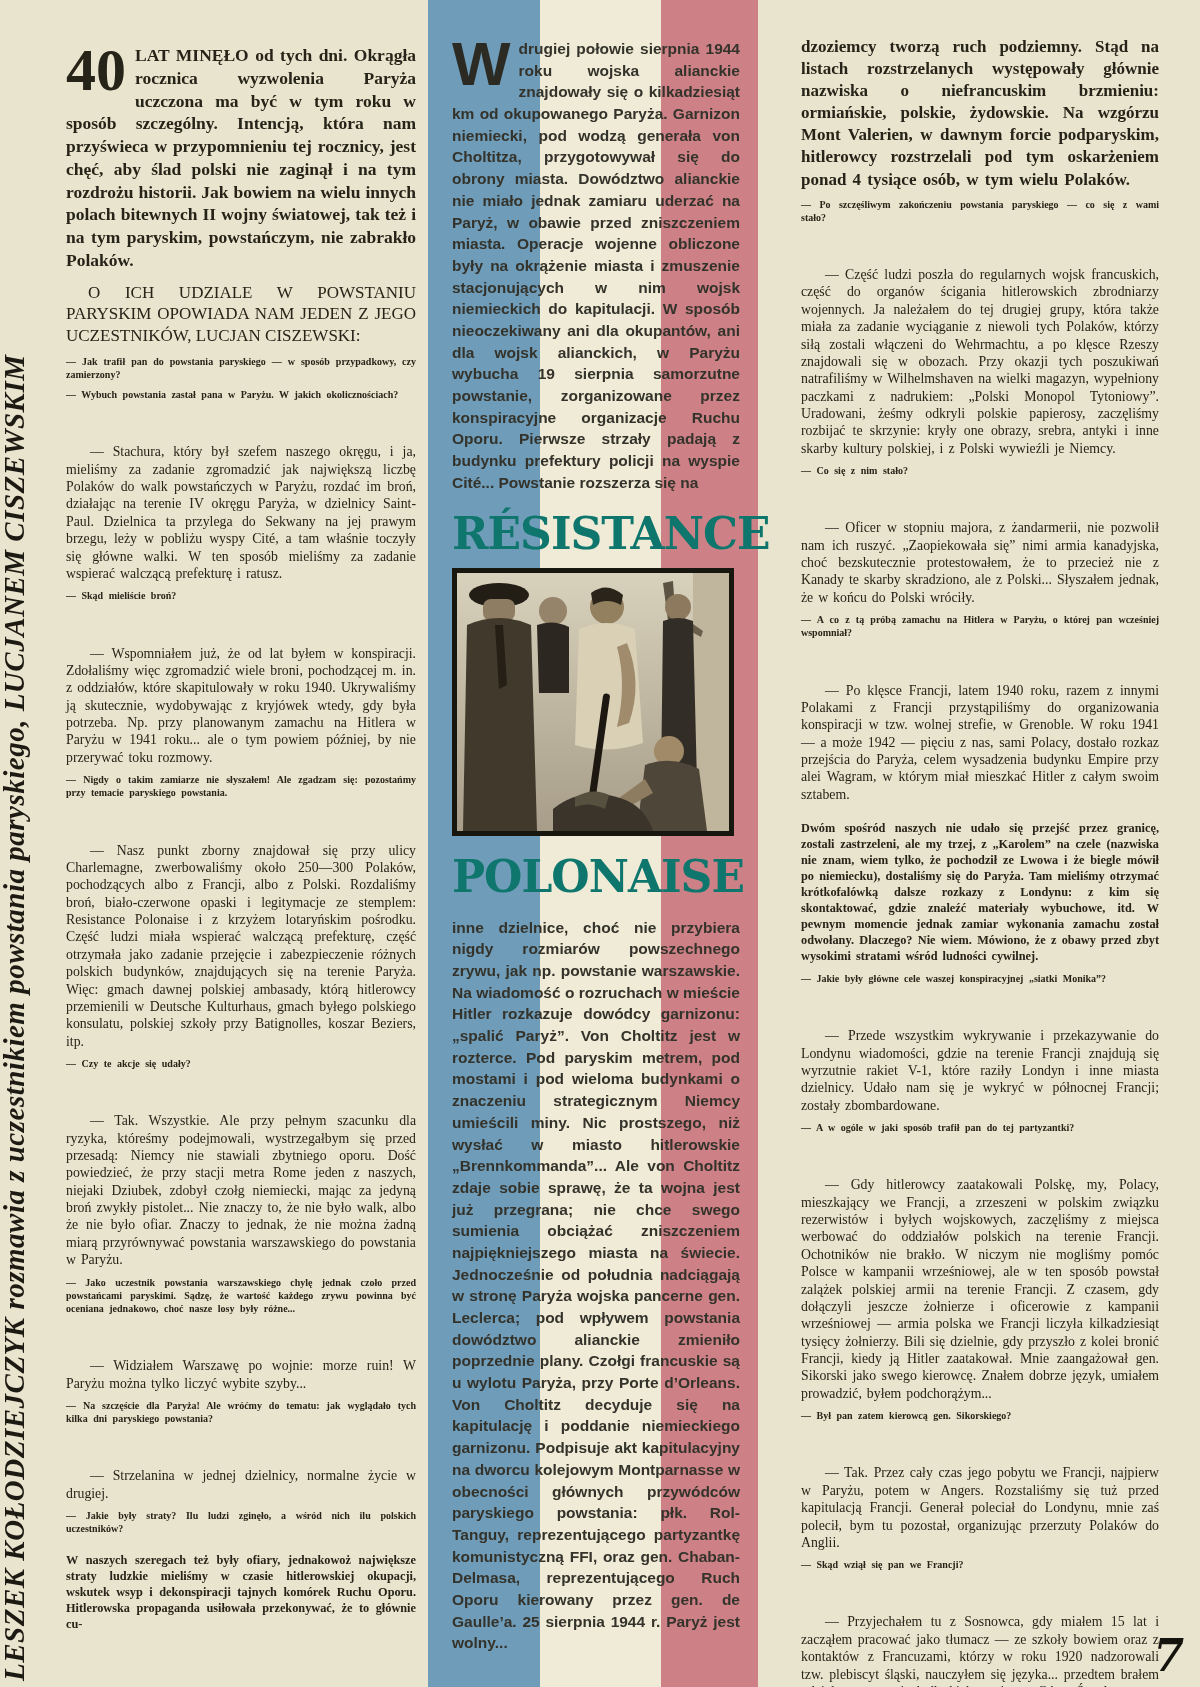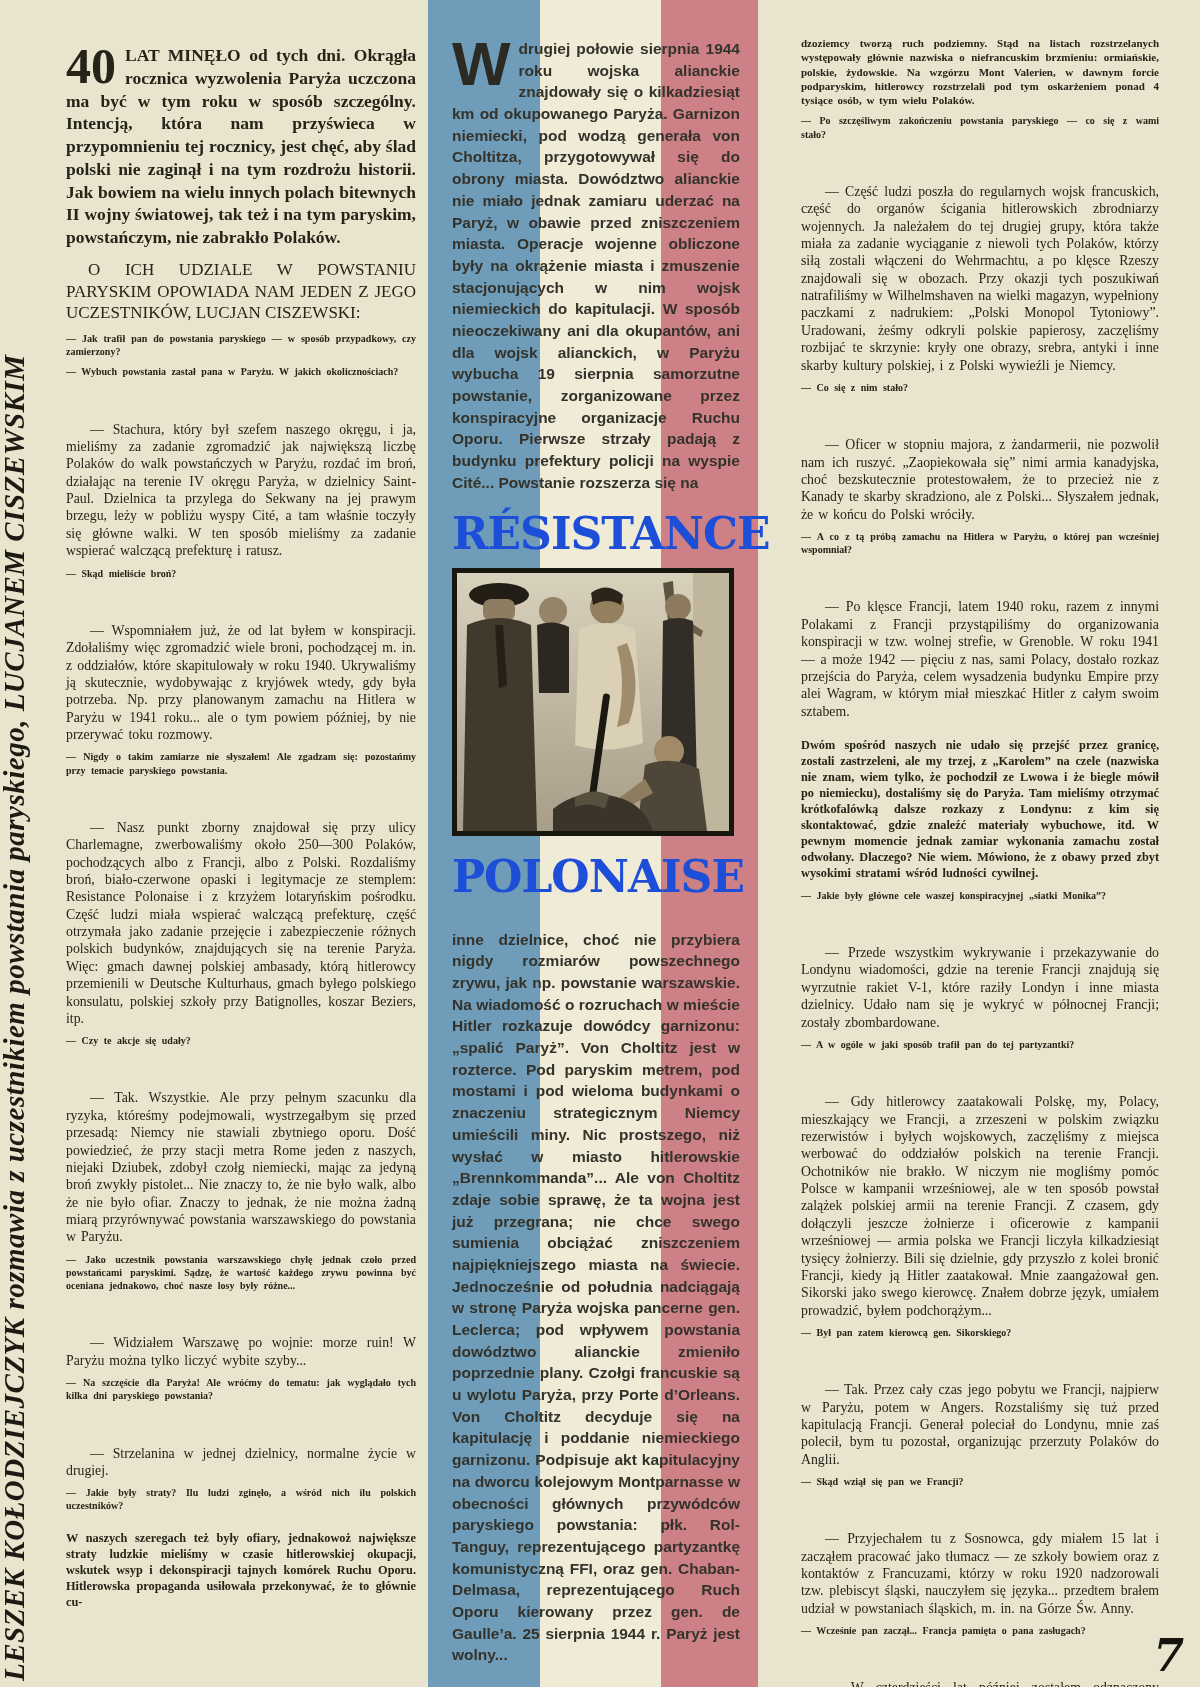--- a/index.html
+++ b/index.html
@@ -14,40 +14,40 @@
   
   .vstrip{position:absolute;left:-2px;top:0;height:1687px;width:62px;
           writing-mode:vertical-rl;transform:rotate(180deg);
           font-style:italic;font-weight:bold;font-size:29px;letter-spacing:.5px;
           color:#1c1a12;white-space:nowrap;padding-top:6px;box-sizing:border-box;}
   
   .col{position:absolute;top:44px;text-align:justify;}
   .col.left{left:66px;width:350px;}
   .col.right{left:801px;width:358px;top:36px;}
   .lead{font-weight:bold;font-size:17.5px;line-height:1.3;}
-  .dropnum{float:left;font-size:50px;line-height:.78;font-weight:bold;margin:3px 9px 0 0;}
+  .dropnum{float:left;font-size:60px;line-height:.78;font-weight:bold;margin:3px 9px 0 0;}
   .caps{font-weight:normal;font-size:17px;line-height:1.28;margin:10px 0 8px;text-indent:22px;}
   .blk{margin:0;}
   .blk.q{font-weight:bold;font-size:10px;line-height:1.32;margin:7px 0 3px;word-spacing:3px;}
   .blk.a{font-size:13.8px;line-height:1.26;text-indent:24px;word-spacing:1.5px;margin-top:42px;}
   .blk.small{font-weight:bold;font-size:12.3px;line-height:1.3;margin-top:18px;word-spacing:2px;}
-  .blk.small-cont{font-weight:bold;font-size:11px;line-height:1.3;word-spacing:2px;}
+  .blk.small-cont{font-weight:bold;font-size:17px;line-height:1.3;word-spacing:2px;}
   .blk.ps{font-weight:bold;font-size:12.5px;line-height:1.35;margin-top:14px;word-spacing:2px;margin-left:12px;}
   .endmark{float:right;font-weight:normal;font-size:15px;margin-left:6px;}
   
   .col.middle{left:452px;width:288px;top:38px;font-family:"Liberation Sans",sans-serif;
               font-weight:bold;color:#34332b;font-size:15.5px;line-height:1.4;}
   .dropcap{float:left;font-size:62px;line-height:.72;margin:4px 8px 0 0;color:#2c2b23;}
   .big-title{font-family:"DejaVu Serif",serif;font-weight:bold;font-size:44px;
-             letter-spacing:-1px;color:#1d4ed8;text-align:center;margin:16px 0 8px;
+             letter-spacing:-1px;color:#0f766e;text-align:center;margin:16px 0 8px;
              line-height:1.15;}
   .photo{width:282px;height:268px;border:5px solid #17160f;box-sizing:border-box;
          margin:4px 0 2px 0;background:#c9c2ae;overflow:hidden;}
   .photo svg{display:block;width:100%;height:100%;}
-  .mid-body{margin-top:26px;}
+  .mid-body{margin-top:14px;}
   
   .page-number{position:absolute;right:16px;bottom:6px;font-family:"DejaVu Serif",serif;
                font-weight:bold;font-style:italic;font-size:44px;color:#14130d;}
 </style>
 </head>
 <body>
 
 <div class="page">
 
   <div class="flag">

